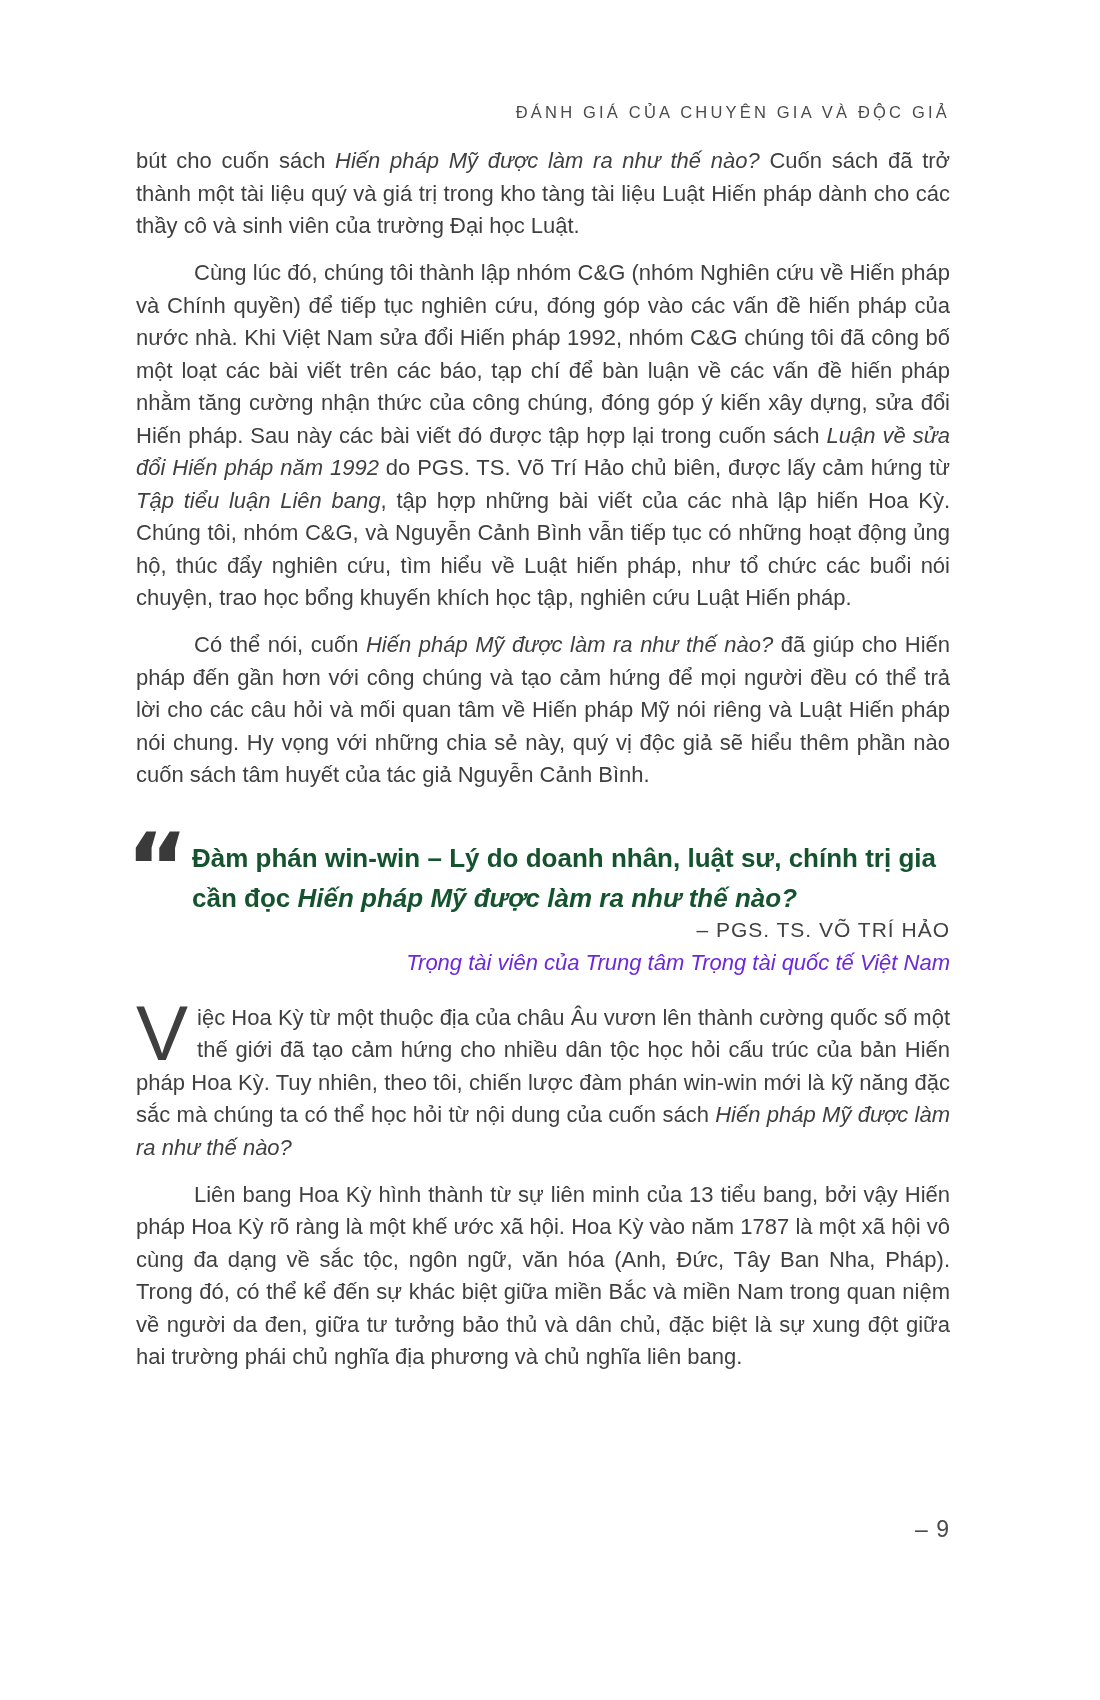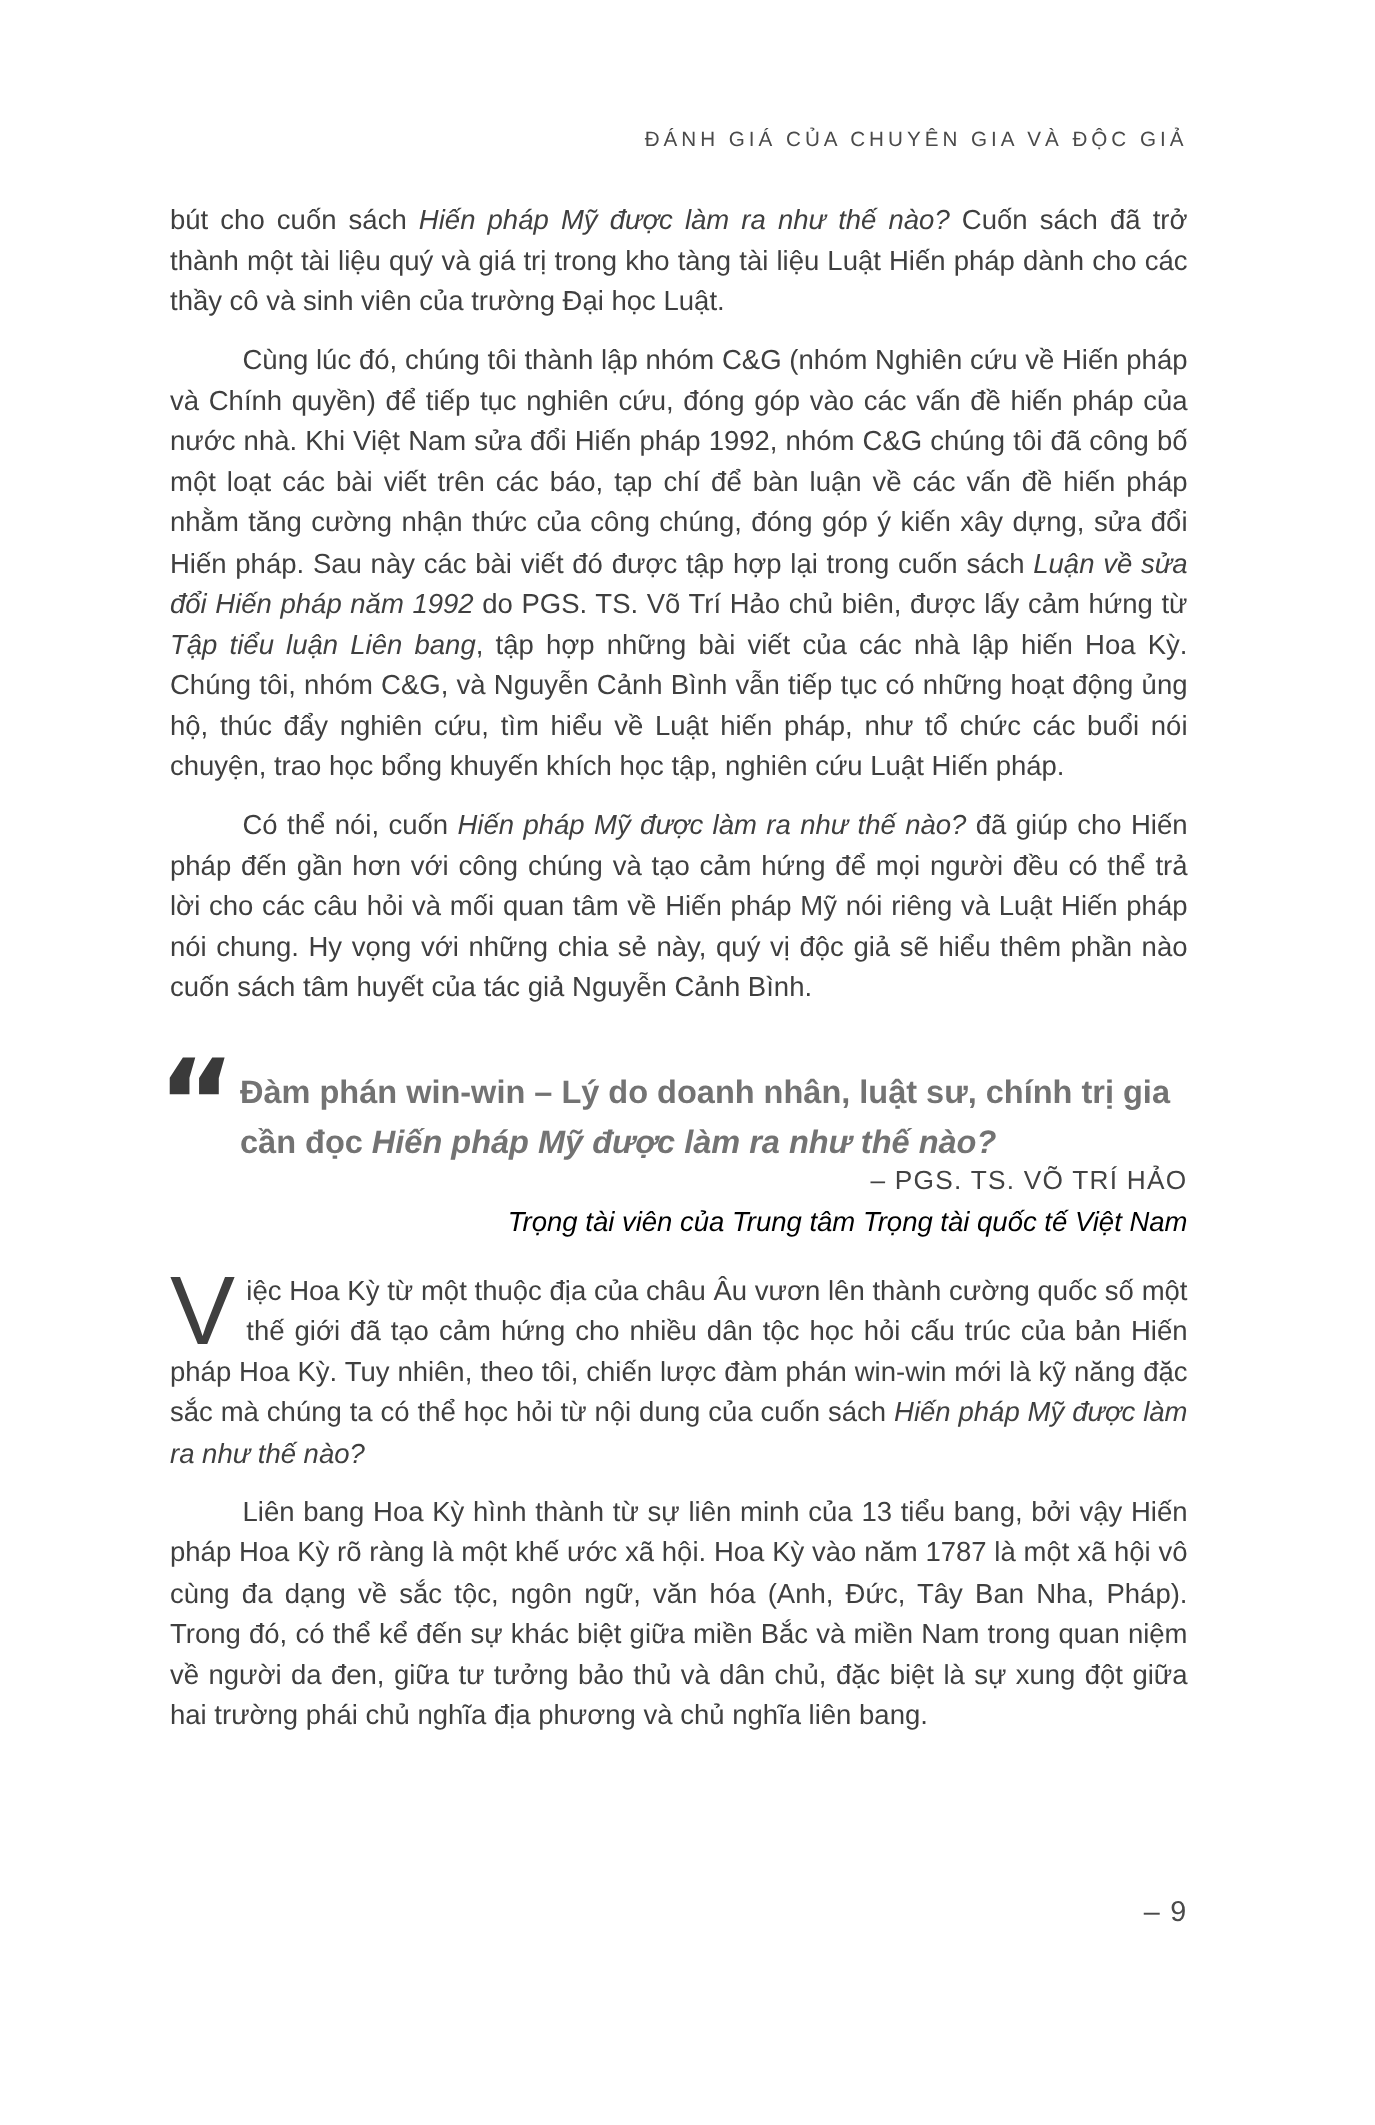--- a/index.html
+++ b/index.html
@@ -23,21 +23,21 @@
     top: 103px;
     right: 150px;
     font-size: 16.5px;
     letter-spacing: 3.2px;
     color: #4a4a4a;
     white-space: nowrap;
     margin-left: 10px;
   }
   .content {
     position: absolute;
-    top: 160px;
+    top: 145px;
     left: 136px;
     width: 814px;
   }
   .body-text {
     font-size: 22px;
     line-height: 32.5px;
     text-align: justify;
     color: #3f3f3f;
     margin: 0 0 14.5px 0;
   }
@@ -58,36 +58,36 @@
     line-height: 104px;
     font-weight: bold;
     color: #3a3a3a;
     font-family: "DejaVu Sans", sans-serif;
   }
   .quote-heading {
     margin: 0;
     font-size: 26px;
     line-height: 40px;
     font-weight: bold;
-    color: #737373;
+    color: #14532d;
     text-align: left;
   }
   .attribution {
     text-align: right;
     font-size: 21px;
     letter-spacing: 1px;
     color: #424242;
     white-space: nowrap;
   }
   .attribution-role {
     margin-top: 8px;
     text-align: right;
     font-style: italic;
     font-size: 22px;
-    color: #000000;
+    color: #6d28d9;
     white-space: nowrap;
   }
   .dropcap-para { margin-top: 26px; }
   .dropcap {
     float: left;
     font-size: 78px;
     line-height: 58px;
     height: 60px;
     margin: 2px 9px 0 0;
     color: #3f3f3f;

